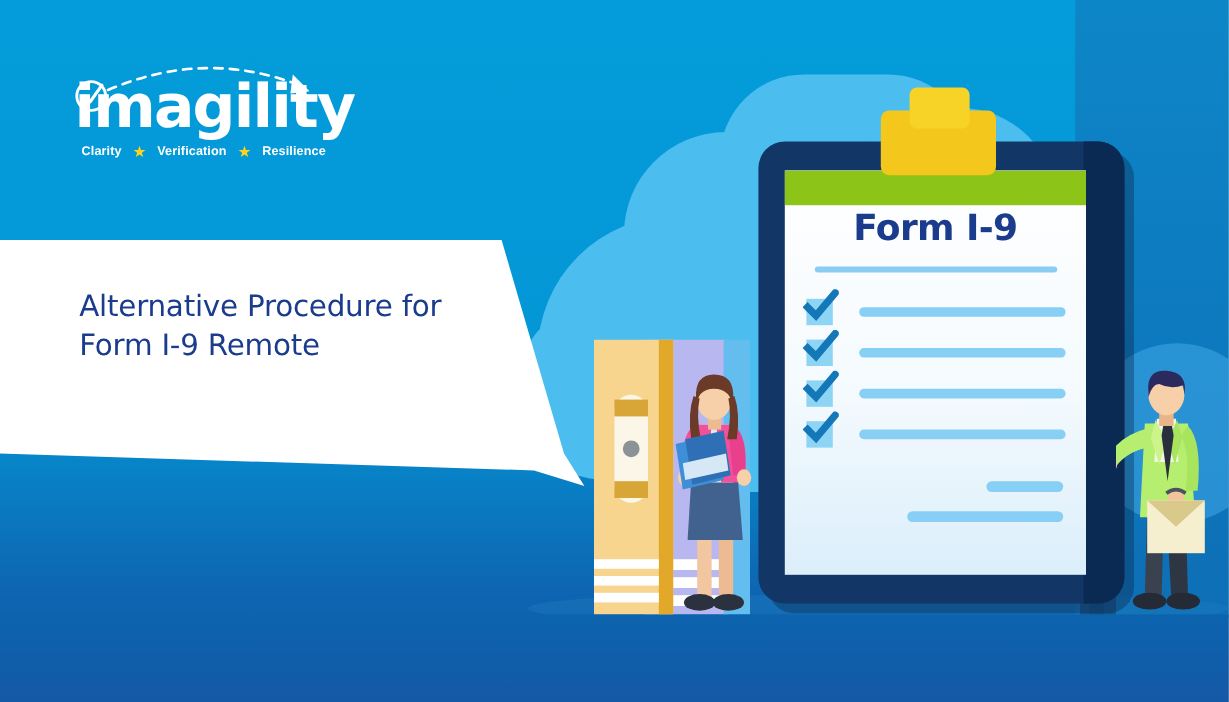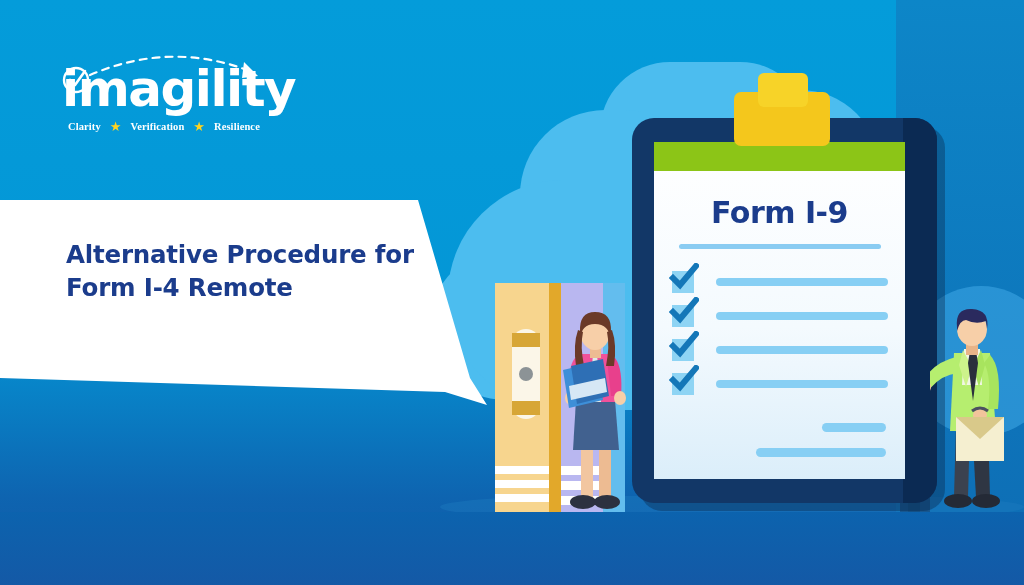--- a/index.html
+++ b/index.html
@@ -84,25 +84,23 @@
     font-family: "DejaVu Sans", sans-serif;
     font-weight: bold;
     font-size: 50px;
     letter-spacing: -1.5px;
     color: #ffffff;
     line-height: 50px;
     margin-top: -30px;
   }
   .logo-tagline {
     display: flex;
-    align-items: center;
     gap: 9px;
     margin-top: 6px;
     padding-left: 6px;
-    font-family: Liberation Serif, serif;
   }
   .logo-tagline span.word {
     font-size: 10.5px;
     font-weight: bold;
     color: #ffffff;
     letter-spacing: .1px;
   }
   .star {
     color: #FFD41F;
     font-size: 13px;
@@ -116,21 +114,21 @@
     width: 500px; height: 205px;
     z-index: 30;
   }
   .callout svg { display: block; }
   .headline {
     position: absolute;
     left: 66px; top: 238px;
     width: 360px;
     z-index: 31;
     font-family: "DejaVu Sans", sans-serif;
-    font-weight: bold;
+    font-weight: normal;
     font-size: 24.5px;
     line-height: 33px;
     color: #1B3C8C;
     letter-spacing: -.2px;
   }
 
   
   .clipboard {
     position: absolute;
     left: 632px; top: 118px;
@@ -180,21 +178,21 @@
     left: 22px; top: 24px;
     width: 251px; height: 337px;
     background: linear-gradient(180deg, #ffffff 0%, #F4FAFE 55%, #DBEEFA 100%);
     overflow: hidden;
   }
   .paper-greenbar {
     height: 29px;
     background: #8CC517;
   }
   .form-title {
-    margin-top: 24px;
+    margin-top: 2px;
     text-align: center;
     font-family: "DejaVu Sans", sans-serif;
     font-weight: bold;
     font-size: 30px;
     color: #1B3C8C;
     letter-spacing: -.5px;
   }
   .title-rule {
     margin: 14px auto 0;
     width: 202px; height: 5px;
@@ -418,21 +416,21 @@
     </svg>
   </div>
 
   <div class="callout">
     <svg width="500" height="205" viewBox="0 0 500 205">
       <path d="M0 0 L418 0 L470 178 L487 205 L445 192 L0 178 Z" fill="#ffffff"></path>
     </svg>
   </div>
   <div class="headline">
     <div>Alternative Procedure for</div>
-    <div>Form I-4 Remote</div>
+    <div>Form I-9 Remote</div>
   </div>
 
   <div class="logo">
     <div class="logo-mark">
       <svg width="215" height="50" viewBox="0 0 215 50">
         <circle cx="14" cy="32" r="12" fill="none" stroke="#ffffff" stroke-width="2.4"></circle>
         <path d="M8 32 L13 37 L23 23" stroke="#ffffff" stroke-width="2.6" fill="none" stroke-linecap="round" stroke-linejoin="round"></path>
         <path d="M28 27 Q110 -8 190 24" stroke="#ffffff" stroke-width="2.2" fill="none" stroke-dasharray="7 6" stroke-linecap="round"></path>
         <path d="M182 14 L196 28 L180 30 Z" fill="#ffffff"></path>
       </svg>

